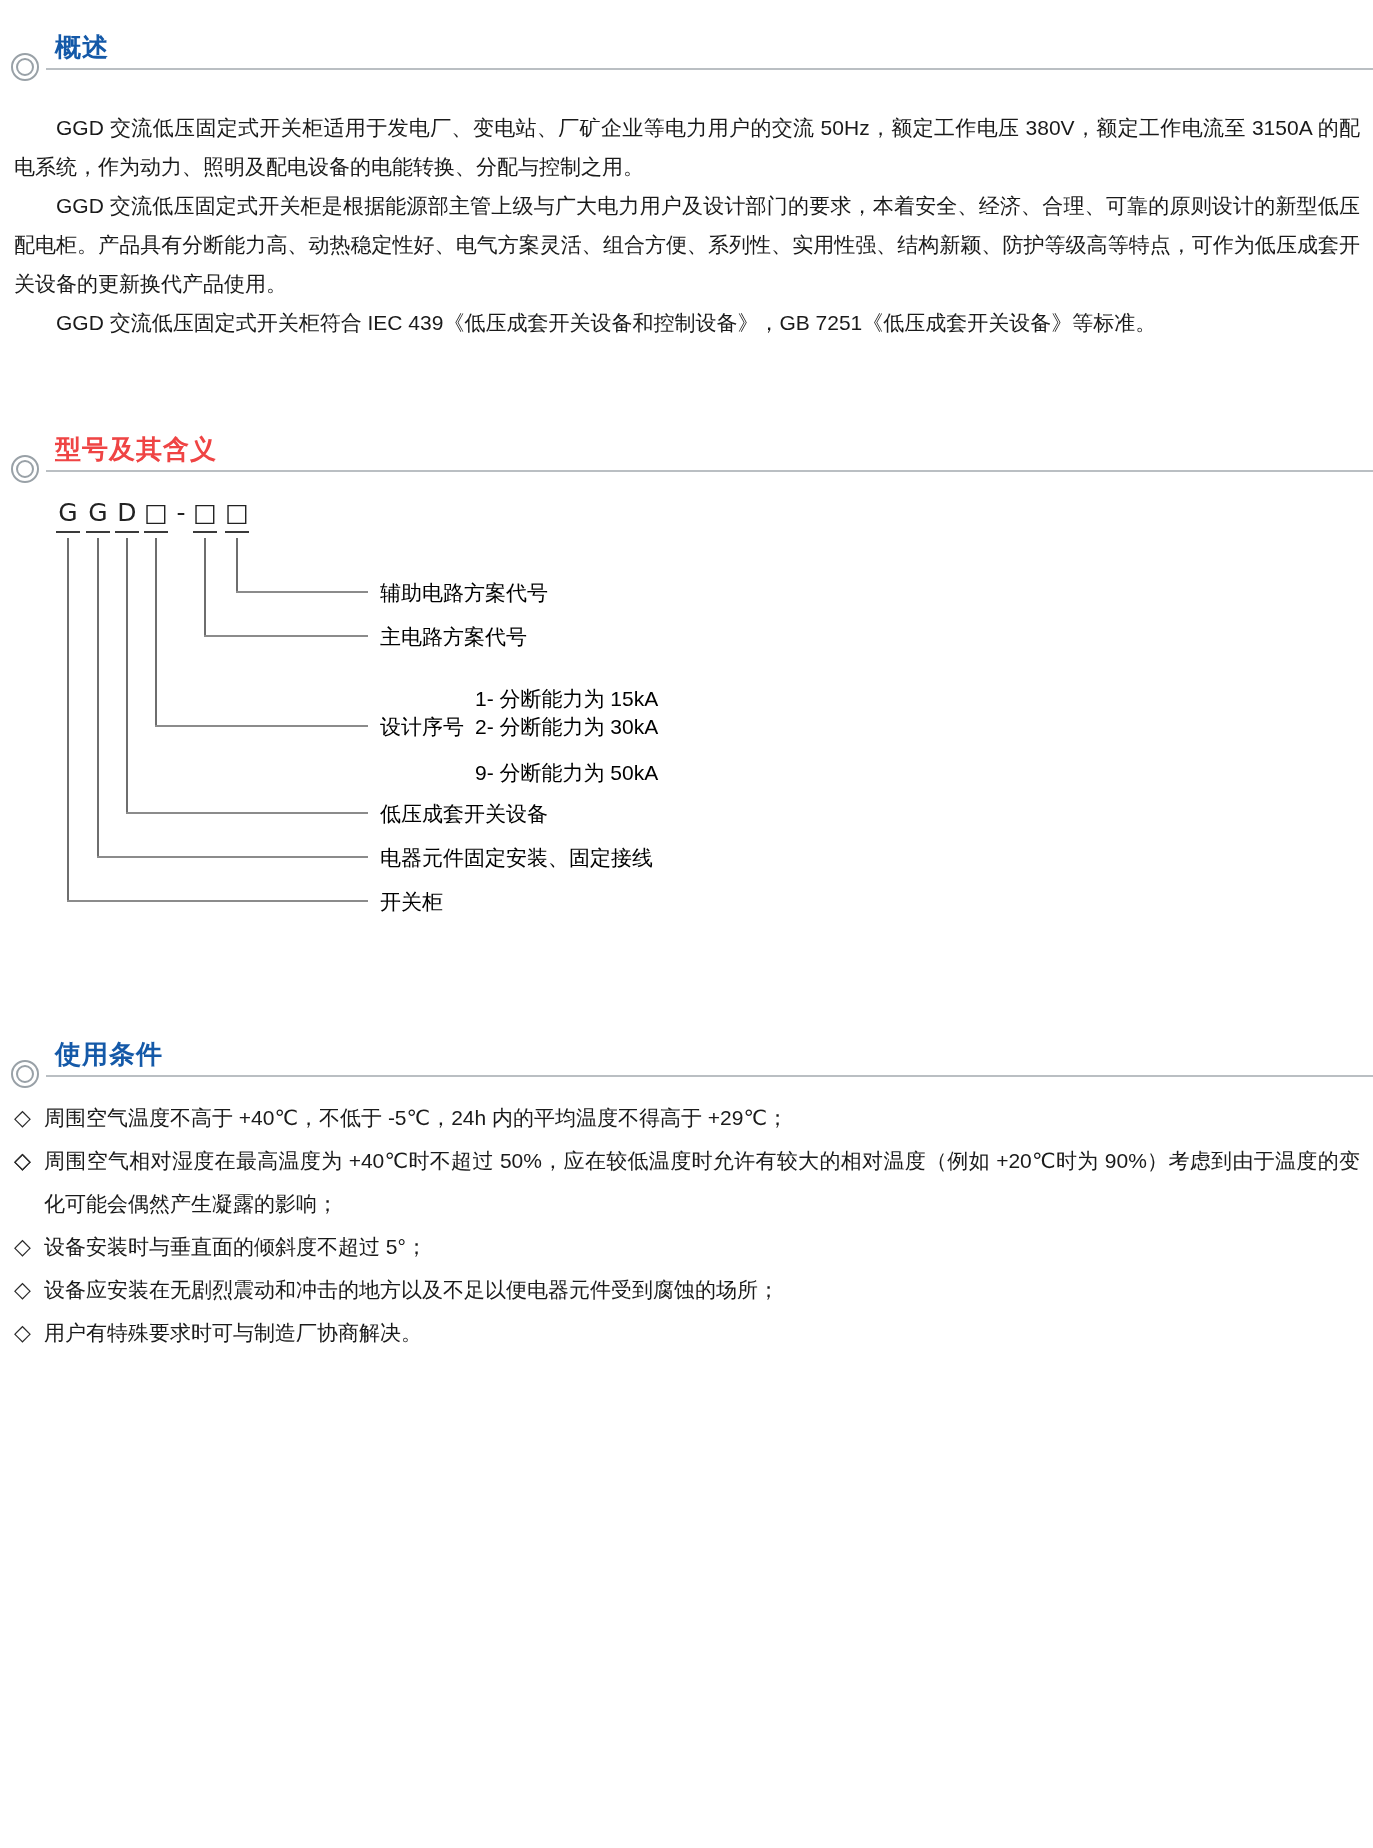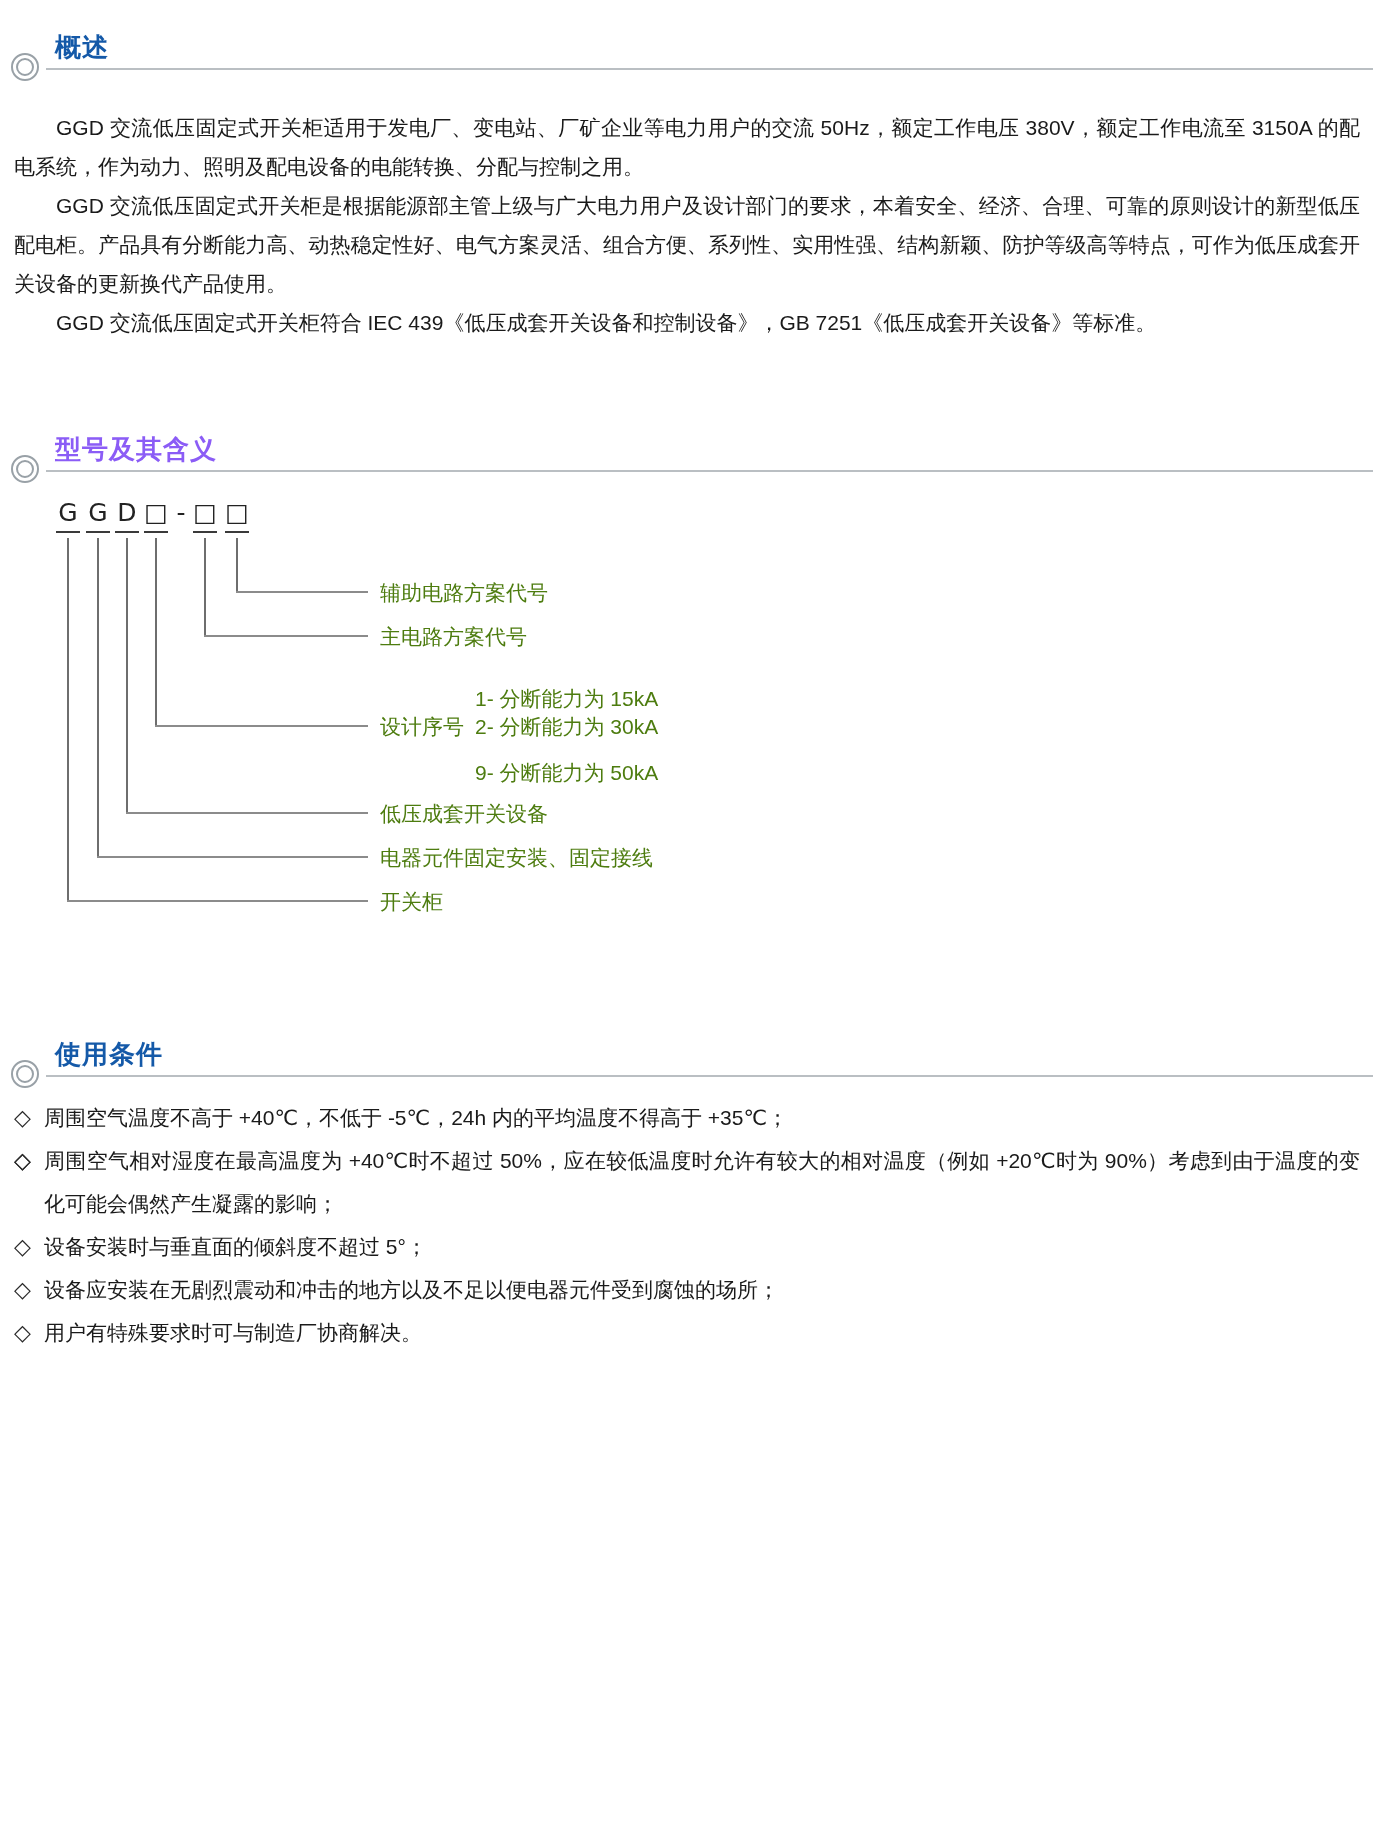--- a/index.html
+++ b/index.html
@@ -48,21 +48,21 @@
   .code-char {
     position: absolute; top: 6px; transform: translateX(-50%);
     font-size: 25px; line-height: 34px; color: #222;
     font-family: "DejaVu Sans", "Liberation Sans", sans-serif;
   }
   .tick { position: absolute; top: 41px; width: 24px; height: 2px; background: #3a3a3a; }
   .vline { position: absolute; top: 48px; width: 2px; background: #6e6e6e; }
   .hline { position: absolute; height: 2px; background: #8b8b8b; }
   .dlabel {
     position: absolute; transform: translateY(-50%);
-    font-size: 21px; white-space: nowrap; color: #4d7c0f;
+    font-size: 21px; white-space: nowrap; color: #000000;
   }
 
   
   .conditions-list {
     position: absolute; top: 1096px; left: 14px; width: 1346px;
     margin: 0; padding: 0; list-style: none;
     font-size: 21px; line-height: 43px; text-align: justify;
   }
   .conditions-list li { position: relative; padding-left: 30px; margin: 0; }
   .diamond {
@@ -83,21 +83,21 @@
 <div class="overview-text">
   <p>GGD 交流低压固定式开关柜适用于发电厂、变电站、厂矿企业等电力用户的交流 50Hz，额定工作电压 380V，额定工作电流至 3150A 的配电系统，作为动力、照明及配电设备的电能转换、分配与控制之用。</p>
   <p>GGD 交流低压固定式开关柜是根据能源部主管上级与广大电力用户及设计部门的要求，本着安全、经济、合理、可靠的原则设计的新型低压配电柜。产品具有分断能力高、动热稳定性好、电气方案灵活、组合方便、系列性、实用性强、结构新颖、防护等级高等特点，可作为低压成套开关设备的更新换代产品使用。</p>
   <p>GGD 交流低压固定式开关柜符合 IEC 439《低压成套开关设备和控制设备》，GB 7251《低压成套开关设备》等标准。</p>
 </div>
 
 <div class="sec-header" style="top:422px;">
   <div class="sec-line"></div>
   <div class="ring-outer"></div>
   <div class="ring-inner"></div>
-  <div class="sec-title" style="color: #8b5cf6;">型号及其含义</div>
+  <div class="sec-title" style="color: #ef4444;">型号及其含义</div>
 </div>
 
 <div class="diagram">
 
   <span class="code-char" style="left:68px;">G</span>
   <span class="code-char" style="left:98px;">G</span>
   <span class="code-char" style="left:127px;">D</span>
   <span class="code-char" style="left:156px;">□</span>
   <span class="code-char" style="left:181px;">-</span>
   <span class="code-char" style="left:205px;">□</span>
@@ -138,21 +138,21 @@
 <div class="sec-header" style="top:1027px;">
   <div class="sec-line"></div>
   <div class="ring-outer"></div>
   <div class="ring-inner"></div>
   <div class="sec-title" style="color: rgb(20, 89, 168);">使用条件</div>
 </div>
 
 <ul class="conditions-list">
   <li>
     <span class="diamond">◇</span>
-    <span>周围空气温度不高于 +40℃，不低于 -5℃，24h 内的平均温度不得高于 +35℃；</span>
+    <span>周围空气温度不高于 +40℃，不低于 -5℃，24h 内的平均温度不得高于 +29℃；</span>
   </li>
   <li>
     <span class="diamond">◇</span>
   </li>
   <li>
     <span class="diamond">◇</span>
     <span>周围空气相对湿度在最高温度为 +40℃时不超过 50%，应在较低温度时允许有较大的相对温度（例如 +20℃时为 90%）考虑到由于温度的变化可能会偶然产生凝露的影响；</span>
   </li>
   <li>
     <span class="diamond">◇</span>

